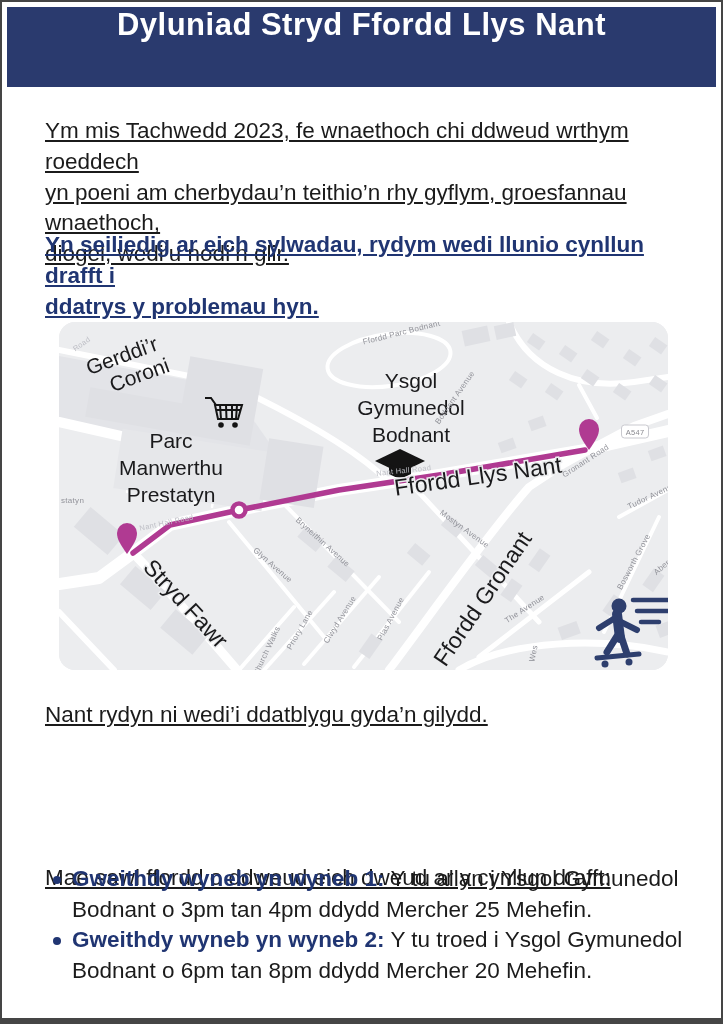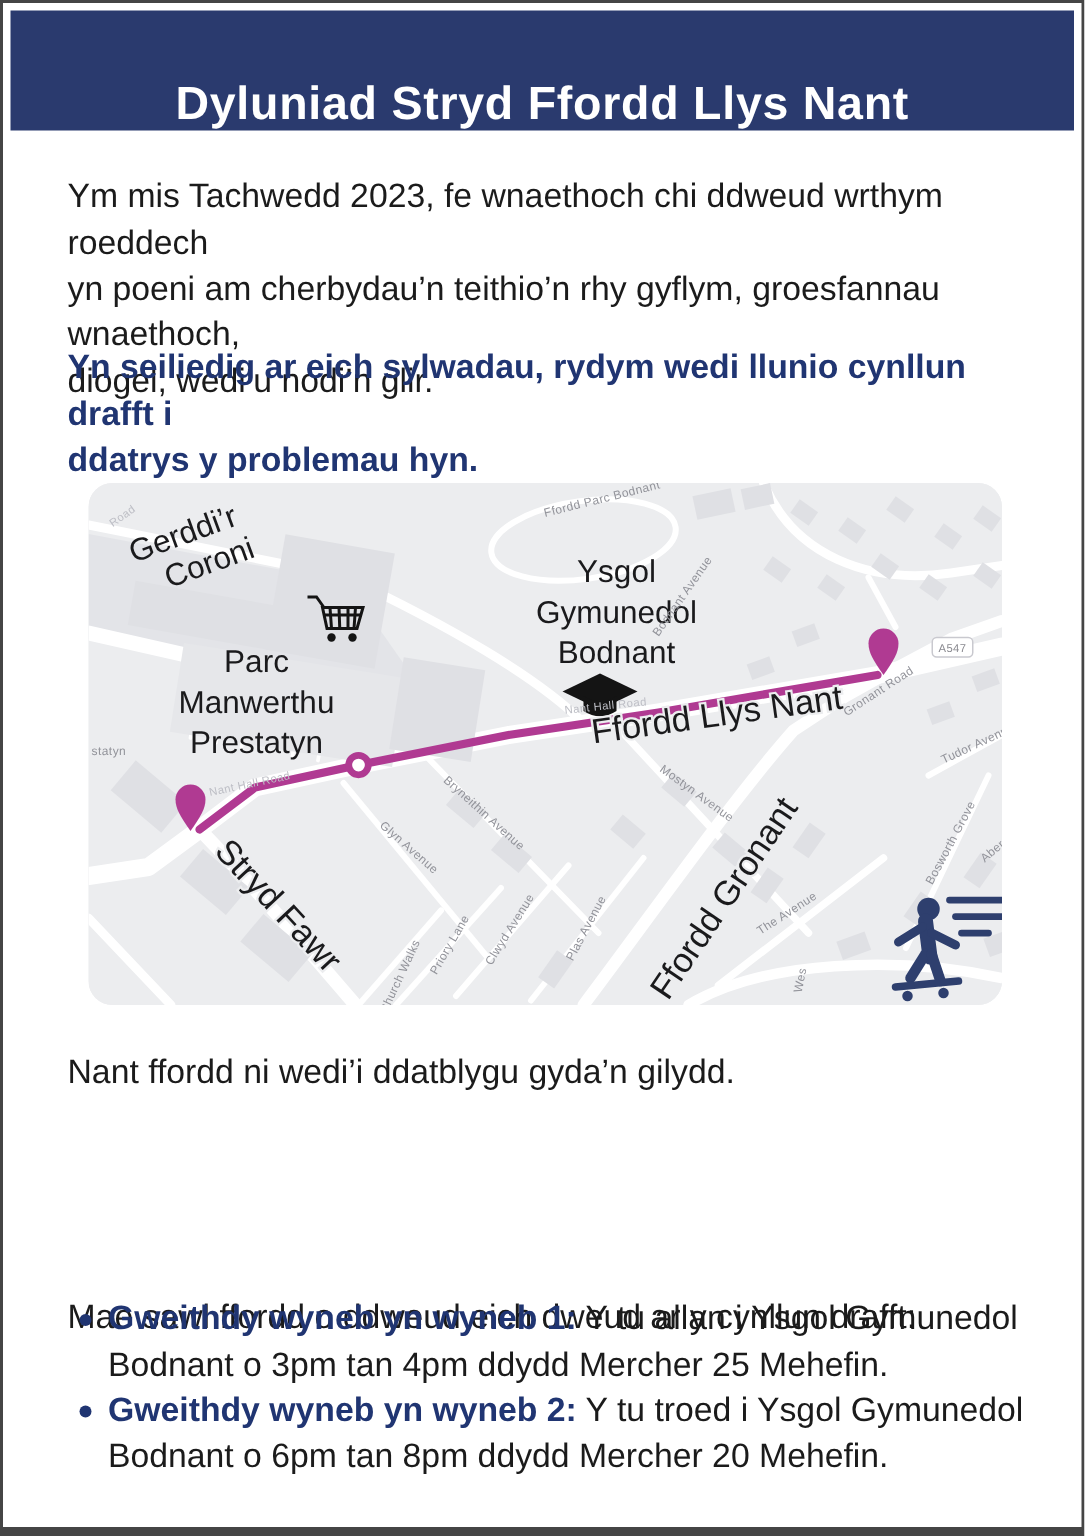--- a/index.html
+++ b/index.html
@@ -3,28 +3,29 @@
 <meta charset="utf-8">
 <style>
   html,body{margin:0;padding:0;background:#ffffff;}
   .page{
     position:relative;width:723px;height:1024px;box-sizing:border-box;
     background:#ffffff;border:2px solid #454545;border-bottom-width:6px;
     font-family:"Liberation Sans",sans-serif;overflow:hidden;
   }
   .header-bar{
     position:absolute;left:5px;right:5px;top:5px;height:80px;
-    background:#2a3a6e;display:flex;align-items:flex-end;justify-content:center;
+    background:#2a3a6e;display:flex;align-items:flex-start;justify-content:center;
   }
   .header-bar h1{
     margin:0;color:#ffffff;font-size:31px;font-weight:bold;letter-spacing:.5px;
   }
   .para{
     position:absolute;left:43px;width:658px;font-size:22.5px;line-height:30.8px;
     color:#1b1b1b;
+    text-decoration:underline;
   }
   .para.bold-blue{font-weight:bold;color:#203572;}
   .map{
     position:absolute;left:57px;top:320px;width:609px;height:348px;
     border-radius:16px;overflow:hidden;background:#ecedef;
   }
   .map svg{display:block;}
   .bullets{position:absolute;left:43px;top:846px;width:660px;margin-top:16px;}
   .bullet-item{position:relative;padding-left:27px;font-size:22.5px;line-height:30.5px;color:#1b1b1b;}
   .bullet-dot{position:absolute;left:8px;top:12px;width:8px;height:8px;border-radius:50%;background:#203572;}
@@ -199,21 +200,21 @@
       <text class="lblS" transform="translate(467 289) rotate(-33)">The Avenue</text>
       <text class="lblS" transform="translate(577 241) rotate(-62)">Bosworth Grove</text>
       <text class="lblS" style="text-anchor:start" x="2" y="181">statyn</text>
       <text class="lblF" transform="translate(24 24) rotate(-35)">Road</text>
       <text class="lblS" transform="translate(606 246) rotate(-40)">Aberc</text>
       <text class="lblS" transform="translate(477 332) rotate(-78)">Wes</text>
     </svg>
   </div>
 
   <div class="para" style="top:698px">
-    <div>Nant ffordd ni wedi’i ddatblygu gyda’n gilydd.</div>
+    <div>Nant rydyn ni wedi’i ddatblygu gyda’n gilydd.</div>
   </div>
 
   <div class="para" style="top:861px">
     <div>Mae sawl ffordd o ddweud eich dweud ar y cynllun drafft:</div>
   </div>
 
   <div class="bullets">
     <div class="bullet-item">
       <span class="bullet-dot"></span>
       <span class="lead">Gweithdy wyneb yn wyneb 1:</span><span> Y tu allan i Ysgol Gymunedol</span>

